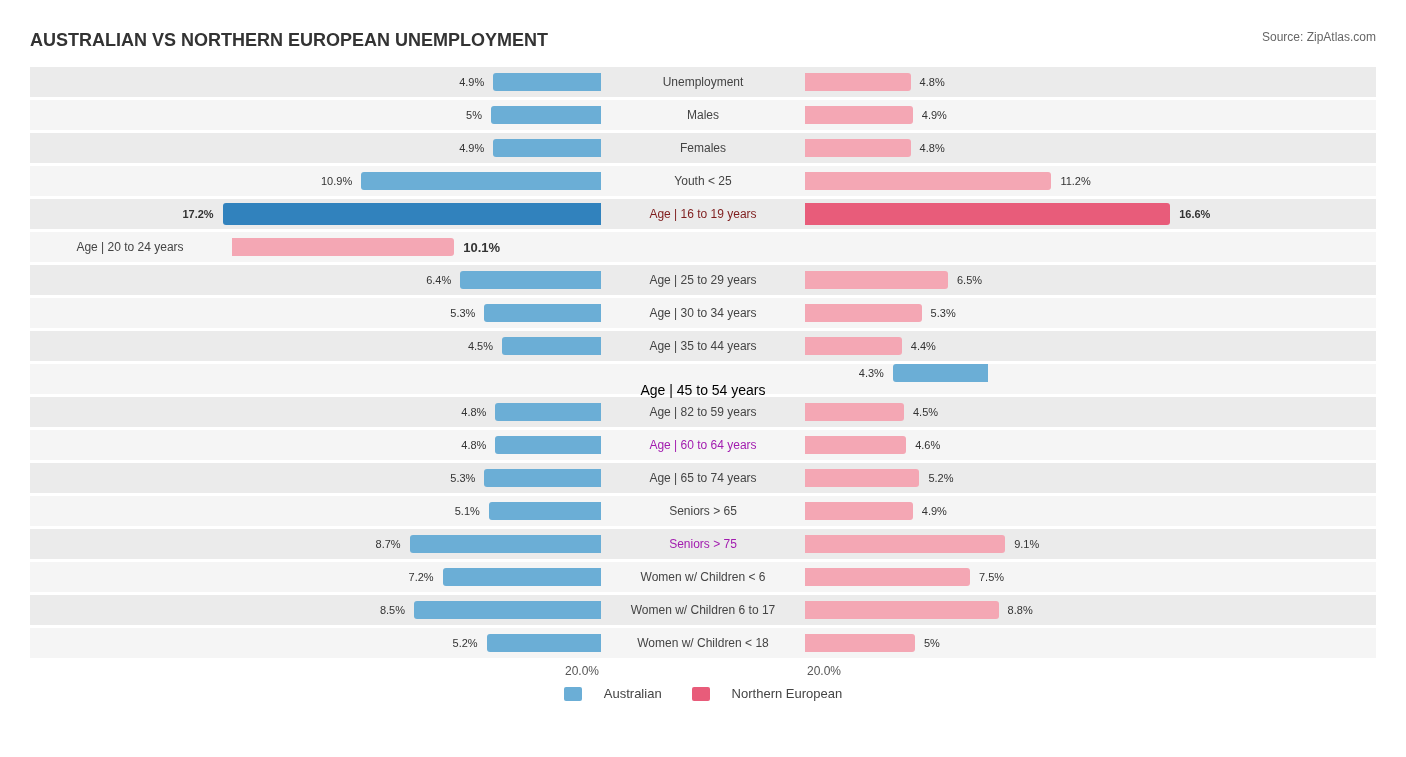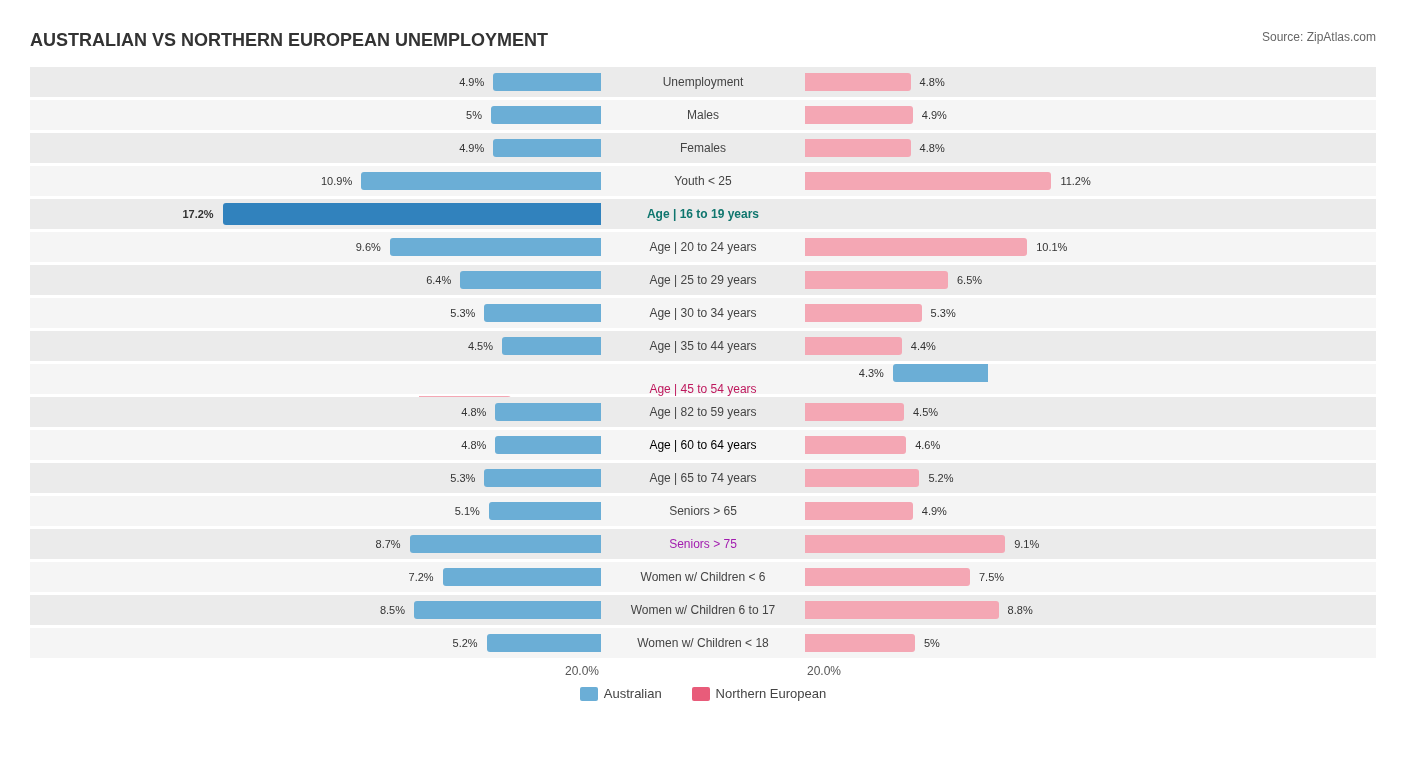--- a/index.html
+++ b/index.html
@@ -126,21 +126,21 @@
     }
     .legend {
       display: flex;
       justify-content: center;
       gap: 30px;
       margin-top: 8px;
     }
     .legend-item {
       display: flex;
       align-items: center;
-      gap: 6px;
+      gap: 22px;
       font-size: 13px;
       color: #444;
     }
     .legend-swatch {
       width: 18px;
       height: 14px;
       border-radius: 2px;
     }
   </style>
 </head>
@@ -196,31 +196,31 @@
     <div class="right-bar-area">
       <div class="bar-pink" style="width:246.39999999999998px;background:#f4a7b4;height:18px;border-radius:0 3px 3px 0;"></div>
       <span class="bar-value bar-value-right" style="font-size:11px;color:#333;margin-left:5px;font-weight:normal">11.2%</span>
     </div>
   </div>
       <div class="bar-row-wrapper" style="background: rgb(235, 235, 235);">
     <div class="left-bar-area">
       <span class="bar-value bar-value-left" style="font-size:11px;color:#333;margin-right:5px;font-weight:bold">17.2%</span>
       <div class="bar-blue" style="width:378.4px;background:#3182bd;height:22px;border-radius:3px 0 0 3px;"></div>
     </div>
-    <div class="label-area" style="font-size:12px;color:#0f766e;font-weight:bold">Age | 16 to 19 years</div>
-  </div>
-      <div class="bar-row-wrapper" style="background: rgb(245, 245, 245);">
-    <div class="left-bar-area">
-      <span class="bar-value bar-value-left" style="font-size:11px;color:#333;margin-right:5px;font-weight:normal">9.6%</span>
-      <div class="bar-blue" style="width:211.2px;background:#6baed6;height:18px;border-radius:3px 0 0 3px;"></div>
-    </div>
+    <div class="label-area" style="font-size:12px;color:#7f1d1d;font-weight:normal">Age | 16 to 19 years</div>
+    <div class="right-bar-area">
+      <div class="bar-pink" style="width:365.20000000000005px;background:#e85c7a;height:22px;border-radius:0 3px 3px 0;"></div>
+      <span class="bar-value bar-value-right" style="font-size:11px;color:#333;margin-left:5px;font-weight:bold">16.6%</span>
+    </div>
+  </div>
+      <div class="bar-row-wrapper" style="background: rgb(245, 245, 245);">
     <div class="label-area" style="font-size:12px;color:#444;font-weight:normal">Age | 20 to 24 years</div>
     <div class="right-bar-area">
       <div class="bar-pink" style="width:222.2px;background:#f4a7b4;height:18px;border-radius:0 3px 3px 0;"></div>
-      <span class="bar-value bar-value-right" style="font-size:11px;color:#333;margin-left:5px;font-weight:normal">10.1%</span>
+      <span class="bar-value bar-value-right" style="font-size:13px;color:#333;margin-left:5px;font-weight:bold">10.1%</span>
     </div>
   </div>
       <div class="bar-row-wrapper" style="background: rgb(235, 235, 235);">
     <div class="left-bar-area">
       <span class="bar-value bar-value-left" style="font-size:11px;color:#333;margin-right:5px;font-weight:normal">6.4%</span>
       <div class="bar-blue" style="width:140.8px;background:#6baed6;height:18px;border-radius:3px 0 0 3px;"></div>
     </div>
     <div class="label-area" style="font-size:12px;color:#444;font-weight:normal">Age | 25 to 29 years</div>
     <div class="right-bar-area">
       <div class="bar-pink" style="width:143px;background:#f4a7b4;height:18px;border-radius:0 3px 3px 0;"></div>
@@ -247,21 +247,21 @@
     <div class="right-bar-area">
       <div class="bar-pink" style="width:96.80000000000001px;background:#f4a7b4;height:18px;border-radius:0 3px 3px 0;"></div>
       <span class="bar-value bar-value-right" style="font-size:11px;color:#333;margin-left:5px;font-weight:normal">4.4%</span>
     </div>
   </div>
       <div class="bar-row-wrapper" style="background: rgb(245, 245, 245); flex-direction: column;">
     <div class="left-bar-area">
       <span class="bar-value bar-value-left" style="font-size:11px;color:#333;margin-right:5px;font-weight:normal">4.3%</span>
       <div class="bar-blue" style="width:94.6px;background:#6baed6;height:18px;border-radius:3px 0 0 3px;"></div>
     </div>
-    <div class="label-area" style="font-size:12px;color:#be185d;font-weight:normal">Age | 45 to 54 years</div>
+    <div class="label-area" style="font-size:14px;color:#000000;font-weight:normal">Age | 45 to 54 years</div>
     <div class="right-bar-area">
       <div class="bar-pink" style="width:92.4px;background:#f4a7b4;height:18px;border-radius:0 3px 3px 0;"></div>
       <span class="bar-value bar-value-right" style="font-size:11px;color:#333;margin-left:5px;font-weight:normal">4.2%</span>
     </div>
   </div>
       <div class="bar-row-wrapper" style="background: rgb(235, 235, 235);">
     <div class="left-bar-area">
       <span class="bar-value bar-value-left" style="font-size:11px;color:#333;margin-right:5px;font-weight:normal">4.8%</span>
       <div class="bar-blue" style="width:105.6px;background:#6baed6;height:18px;border-radius:3px 0 0 3px;"></div>
     </div>
@@ -269,21 +269,21 @@
     <div class="right-bar-area">
       <div class="bar-pink" style="width:99px;background:#f4a7b4;height:18px;border-radius:0 3px 3px 0;"></div>
       <span class="bar-value bar-value-right" style="font-size:11px;color:#333;margin-left:5px;font-weight:normal">4.5%</span>
     </div>
   </div>
       <div class="bar-row-wrapper" style="background: rgb(245, 245, 245);">
     <div class="left-bar-area">
       <span class="bar-value bar-value-left" style="font-size:11px;color:#333;margin-right:5px;font-weight:normal">4.8%</span>
       <div class="bar-blue" style="width:105.6px;background:#6baed6;height:18px;border-radius:3px 0 0 3px;"></div>
     </div>
-    <div class="label-area" style="font-size:12px;color:#000000;font-weight:normal">Age | 60 to 64 years</div>
+    <div class="label-area" style="font-size:12px;color:#a21caf;font-weight:normal">Age | 60 to 64 years</div>
     <div class="right-bar-area">
       <div class="bar-pink" style="width:101.19999999999999px;background:#f4a7b4;height:18px;border-radius:0 3px 3px 0;"></div>
       <span class="bar-value bar-value-right" style="font-size:11px;color:#333;margin-left:5px;font-weight:normal">4.6%</span>
     </div>
   </div>
       <div class="bar-row-wrapper" style="background: rgb(235, 235, 235);">
     <div class="left-bar-area">
       <span class="bar-value bar-value-left" style="font-size:11px;color:#333;margin-right:5px;font-weight:normal">5.3%</span>
       <div class="bar-blue" style="width:116.60000000000001px;background:#6baed6;height:18px;border-radius:3px 0 0 3px;"></div>
     </div>

